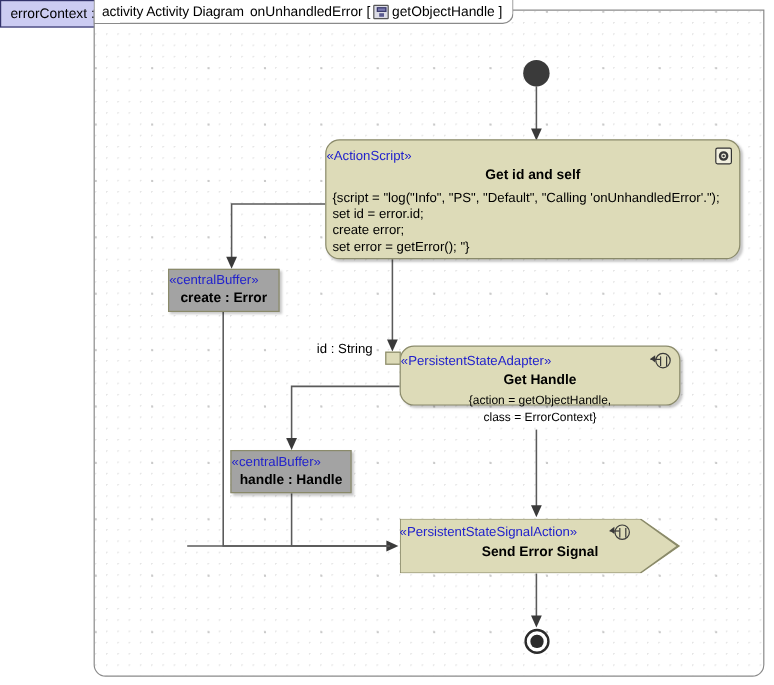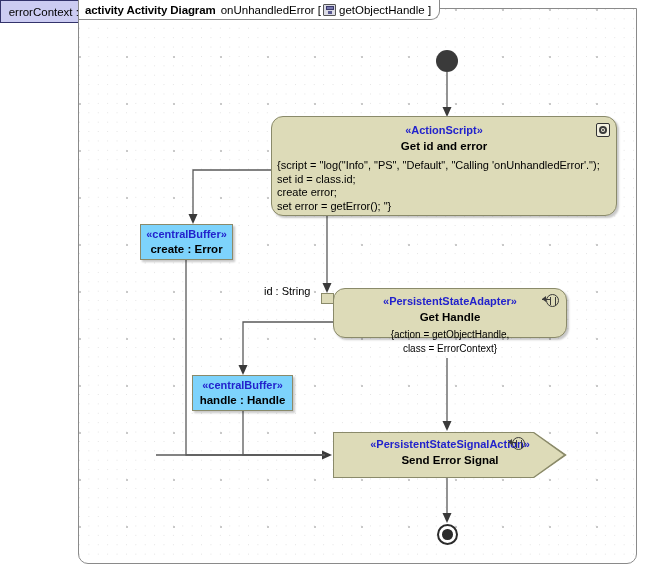--- a/index.html
+++ b/index.html
@@ -25,21 +25,21 @@
     border:1px solid #8a8a8a;border-top:none;
     background:#ffffff;
     border-radius:0 0 9px 0;
     display:flex;align-items:center;gap:0px;
     padding:0 8px 0 6px;
     box-sizing:border-box;
     white-space:nowrap;
     font-size:11.5px;color:#000;
     z-index:6;
   }
-  .fl-kw{font-weight:bold;letter-spacing:-0.1px;}
+  .fl-kw{font-weight:normal;letter-spacing:-0.1px;}
   .fl-name{margin-left:5px;}
   .fl-icon{
     display:inline-block;width:13px;height:12px;margin:0 3px 0 2px;
     position:relative;vertical-align:middle;
     border:1px solid #555;background:#dcdce6;border-radius:1px;
     box-sizing:border-box;
   }
   .fl-icon:before{
     content:"";position:absolute;left:2px;top:1px;width:8px;height:4px;
     background:#7a7ab0;border:1px solid #3b3b6b;box-sizing:border-box;
@@ -52,22 +52,22 @@
   
   .node{position:absolute;box-sizing:border-box;z-index:3;}
 
   .action{
     background:#dddbb8;
     border:1px solid #8a8a6a;
     border-radius:12px;
     box-shadow:2px 2px 2px rgba(0,0,0,0.22);
   }
   .stereotype{
-    color:#2222cc;font-size:11px;text-align:center;
-    font-weight:bold;line-height:13px;
+    color:#2222cc;font-size:11px;
+    font-weight:normal;line-height:13px;
   }
   .nodename{
     color:#000;font-size:11.5px;font-weight:bold;text-align:center;
     line-height:14px;
   }
   .body-text{font-size:11px;color:#000;line-height:13.5px;}
 
   
   #node-script{left:271px;top:116px;width:346px;height:100px;}
   #node-script .stereotype{margin-top:7px;}
@@ -114,21 +114,21 @@
     position:absolute;left:0;top:5px;width:8px;height:1.4px;background:#3a3a3a;
   }
   .signal-icon .ar:before{
     content:"";position:absolute;left:0;top:-2.6px;
     border-top:3.2px solid transparent;border-bottom:3.2px solid transparent;
     border-right:4px solid #3a3a3a;
   }
 
   
   .buffer{
-    background:#7dd3fc;border:1px solid #8a8a6a;
+    background:#a3a3a3;border:1px solid #8a8a6a;
     box-shadow:2px 2px 2px rgba(0,0,0,0.22);
   }
   .buffer .stereotype{margin-top:3px;}
   .buffer .nodename{margin-top:1px;}
   #buffer-error{left:140px;top:224px;width:93px;height:36px;}
   #buffer-handle{left:192px;top:375px;width:101px;height:36px;}
 
   
   #node-signal{
     left:333px;top:432px;width:234px;height:46px;
@@ -229,24 +229,24 @@
 
     <line x1="447" y1="478" x2="447" y2="518"></line>
     <polygon points="447,523 442.5,513 451.5,513"></polygon>
   </svg>
 
   <div id="start-node"></div>
 
   <div class="node action" id="node-script">
     <div class="gear-icon"></div>
     <div class="stereotype">«ActionScript»</div>
-    <div class="nodename">Get id and error</div>
+    <div class="nodename">Get id and self</div>
     <div class="script-lines body-text">
       <div>{script = "log("Info", "PS", "Default", "Calling 'onUnhandledError'.");</div>
-      <div>set id = class.id;</div>
+      <div>set id = error.id;</div>
       <div>create error;</div>
       <div>set error = getError(); "}</div>
     </div>
   </div>
 
   <div class="node buffer" id="buffer-error">
     <div class="stereotype">«centralBuffer»</div>
     <div class="nodename">create : Error</div>
   </div>
 

